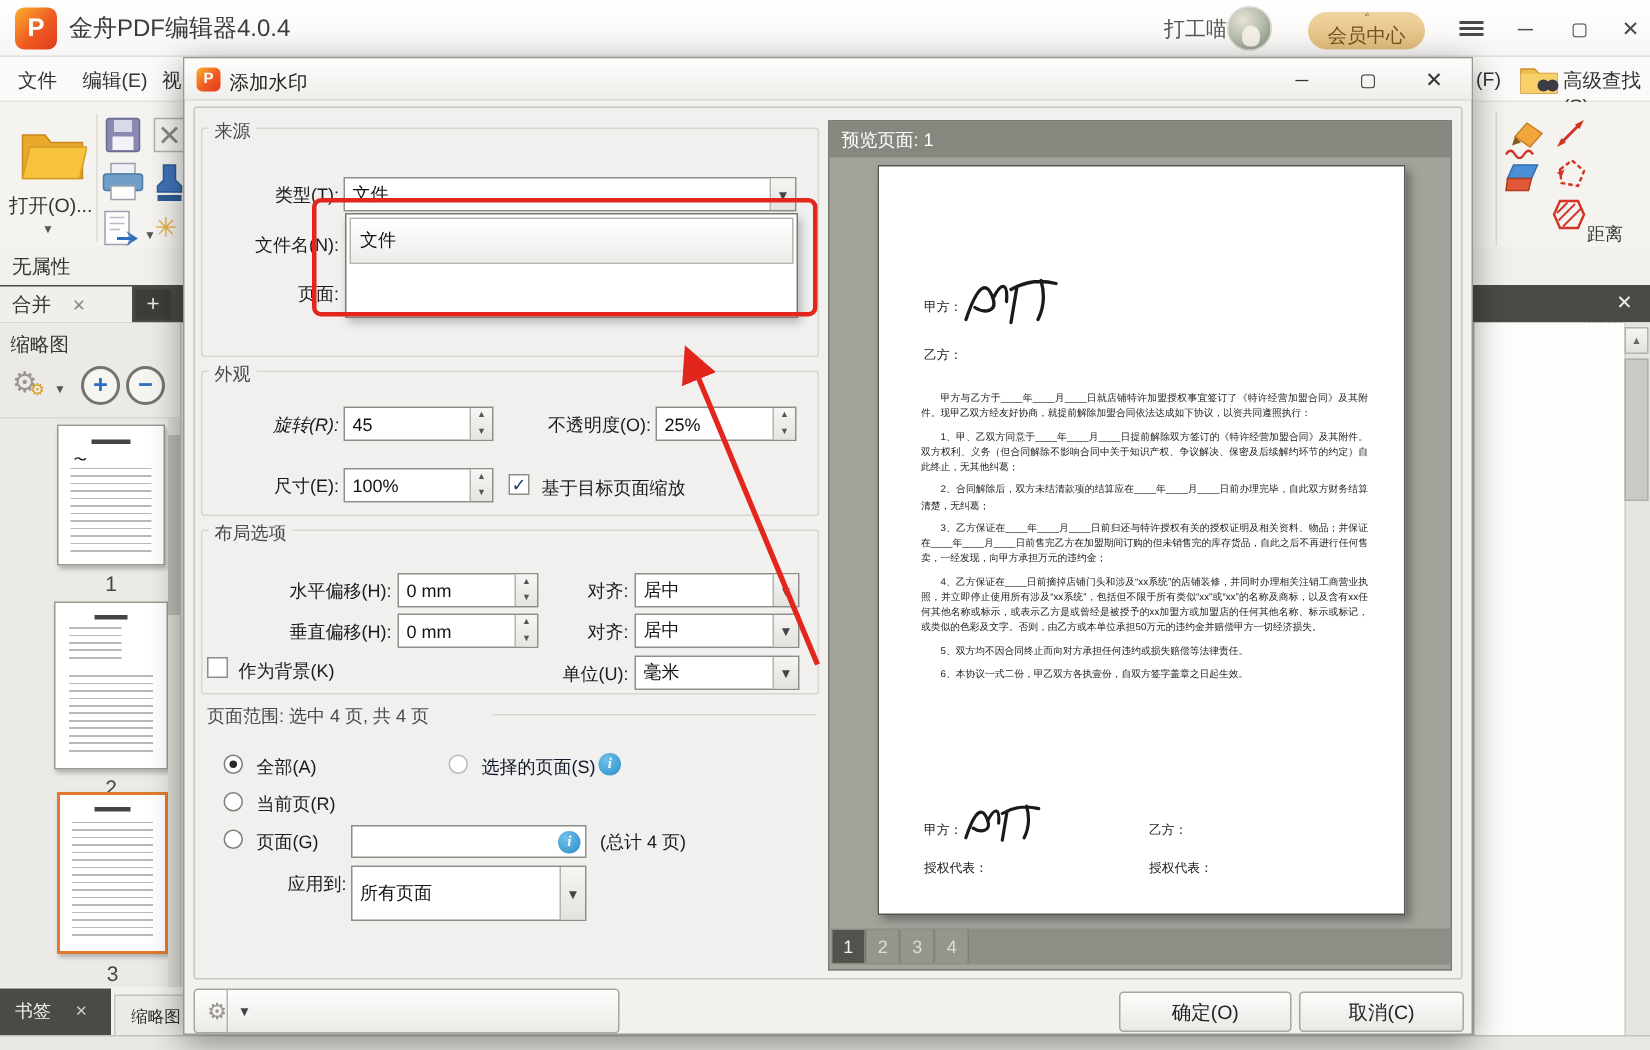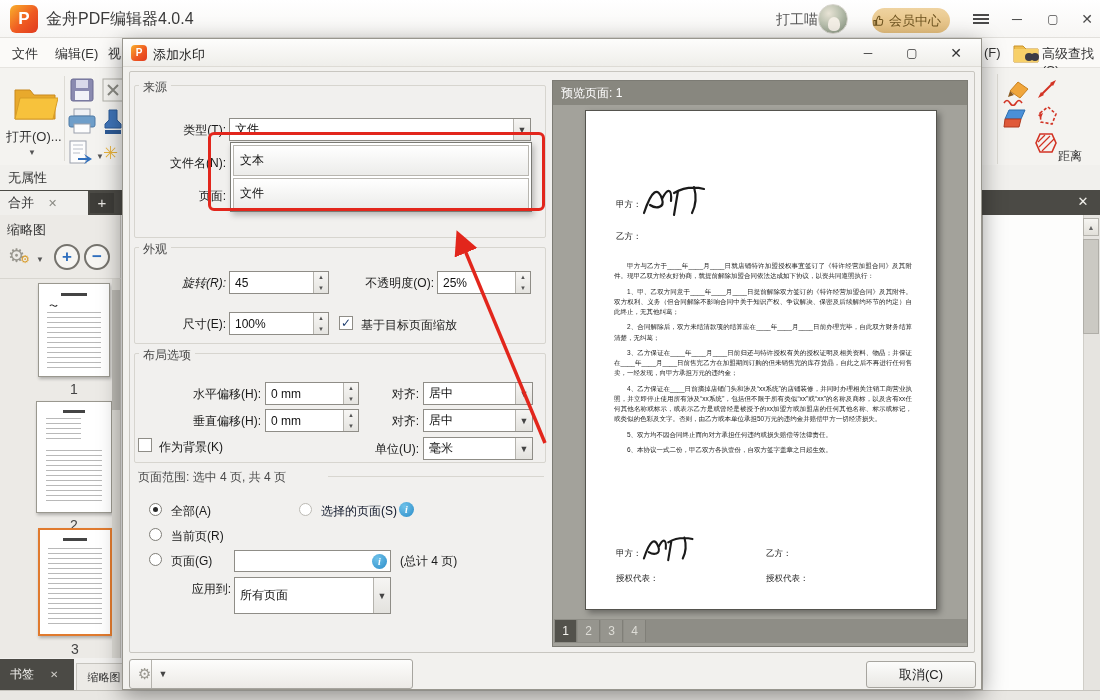--- a/index.html
+++ b/index.html
@@ -16,21 +16,21 @@
     color:#fff; font-weight:bold; text-align:center; }
   #app-title { position:absolute; left:46px; top:9px; font-size:16px; color:#3a3a3a; }
   #username { position:absolute; left:776px; top:11px; font-size:14px; color:#555; }
   #avatar { position:absolute; left:818px; top:4px; width:30px; height:30px; border-radius:50%;
     background:radial-gradient(circle at 35% 30%,#e8e3d5 0%,#b9c0ae 45%,#7d8a76 100%);
     border:1px solid #d8d5ce; overflow:hidden; }
   #avatar::after { content:""; position:absolute; left:9px; top:12px; width:12px; height:14px;
     border-radius:50% 50% 40% 40%; background:#f4efe6; }
   #vip-btn { position:absolute; left:872px; top:8px; width:78px; height:25px; border-radius:13px;
     background:linear-gradient(#efd3a0,#e3bd7c); color:#6e5420; font-size:13px;
-    display:flex; align-items:center; justify-content:flex-start; gap:4px; }
+    display:flex; align-items:center; justify-content:flex-end; gap:4px;flex-direction:column; }
   .winctl { position:absolute; top:8px; width:26px; height:22px; font-size:14px; color:#4a4a4a;
     display:flex; align-items:center; justify-content:center; }
   .hamb i { display:block; width:16px; height:2px; background:#4a4a4a; margin:2px 0; }
 
   
   #menubar { position:absolute; left:0; top:38px; width:1100px; height:30px;
     background:#fbfaf8; border-bottom:1px solid #e6e4e0; z-index:1; }
   .menu-item { position:absolute; top:7px; font-size:13px; color:#333; }
   #toolbar { position:absolute; left:0; top:68px; width:1100px; height:97px; background:#f4f3f0; z-index:1; }
   #noprops-row { position:absolute; left:0; top:165px; width:1100px; height:25px; background:#f1f0ed; z-index:1; }
@@ -338,21 +338,20 @@
     <div class="group" style="left:11px;top:46px;width:412px;height:153px;"></div>
     <div class="legend" style="left:16px;top:40px;">来源</div>
     <div class="lbl r" style="left:20px;top:83px;width:83px;">类型(T):</div>
     <div class="field" style="left:106px;top:79px;width:302px;height:23px;">
       <span class="val">文件</span>
       <span class="combo-btn">▼</span>
     </div>
     <div class="lbl r" style="left:20px;top:116px;width:83px;">文件名(N):</div>
     <div class="lbl r" style="left:20px;top:149px;width:83px;">页面:</div>
     <div id="type-popup">
-      <div class="popup-item">文本</div>
       <div class="popup-item">文件</div>
     </div>
 
     <div class="group" style="left:11px;top:208px;width:412px;height:97px;"></div>
     <div class="legend" style="left:16px;top:202px;">外观</div>
     <div class="lbl r" style="left:20px;top:236px;width:83px;font-style:italic;">旋转(R):</div>
     <div class="field" style="left:106px;top:232px;width:100px;height:23px;">
       <span class="val">45</span>
       <span class="spin-btns">
           <i>▲</i>
@@ -466,20 +465,21 @@
         <div class="ptab" style="left:24px;">2</div>
         <div class="ptab" style="left:47px;">3</div>
         <div class="ptab" style="left:70px;">4</div>
       </div>
     </div>
 
     <div id="settings-combo">
       <span class="abs gear" style="position:static;font-size:15px;margin-left:8px;">⚙</span>
       <span class="arrow">▼</span>
     </div>
+    <div class="btn" style="left:623px;top:622px;width:115px;height:27px;">确定(O)</div>
     <div class="btn" style="left:743px;top:622px;width:110px;height:27px;">取消(C)</div>
   </div>
 
   <div id="red-box"></div>
   <svg id="arrow-svg" viewBox="0 0 1100 700">
     <defs>
       <marker id="ah" markerWidth="7" markerHeight="7" refX="5.2" refY="3.5" orient="auto">
         <path d="M0,0 L7,3.5 L0,7 z" fill="#e2261c"></path>
       </marker>
     </defs>

